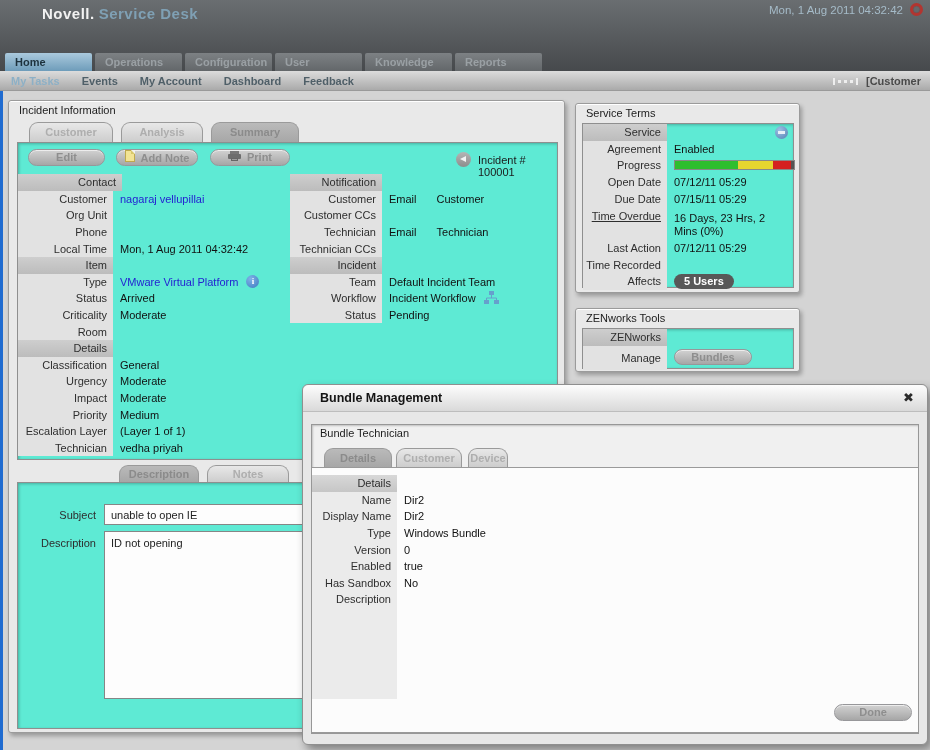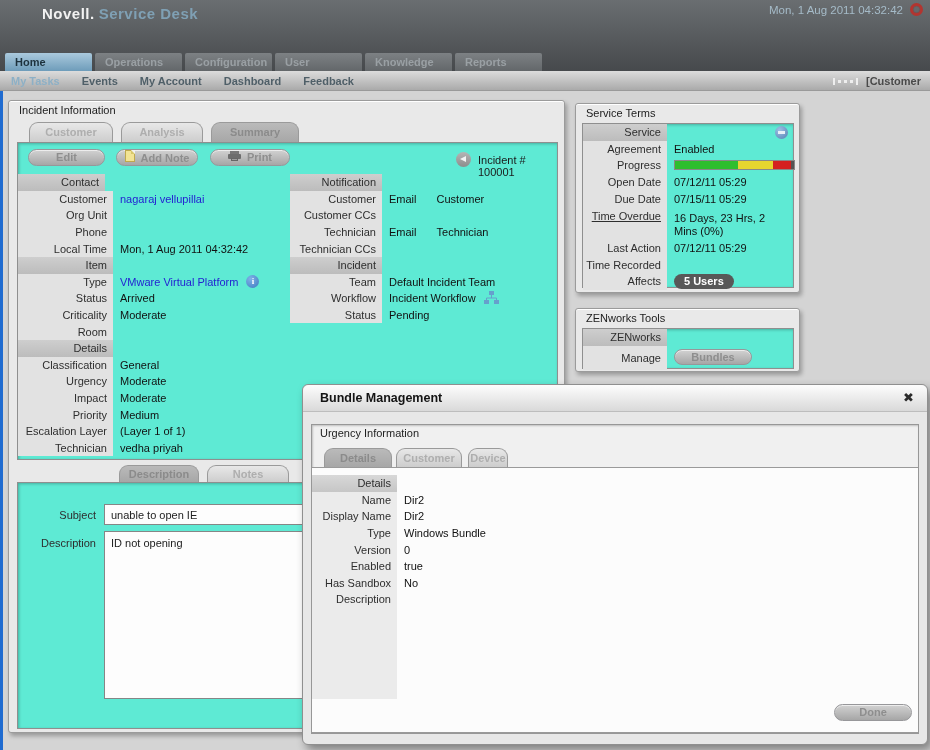--- a/index.html
+++ b/index.html
@@ -160,21 +160,21 @@
     <div class="inner" style="left:8px; top:41px; width:541px; height:318px;">
       <div class="pill" style="left:10px; top:6px; width:77px;"><span>Edit</span></div>
       <div class="pill" style="left:98px; top:6px; width:82px;"><span class="note-glyph"></span><span>Add Note</span></div>
       <div class="pill" style="left:192px; top:6px; width:80px;"><span class="print-glyph"><span class="p1"></span><span class="p2"></span><span class="p3"></span></span><span>Print</span></div>
 
       <div class="back-icon" style="left:438px; top:9px;"></div>
       <div style="position:absolute; left:460px; top:11px; color:#1a1a1a;">Incident # 100001</div>
 
       <div class="fgrid" style="left:0px; top:31px; width:268px;">
         <div class="frow hdr">
-            <div class="flabel" style="width:87px;">Contact</div>
+            <div class="flabel" style="width:104px;">Contact</div>
             <div class="fvalue"></div>
           </div>
         <div class="frow">
             <div class="flabel" style="width:95px;">Customer</div>
             <div class="fvalue link">nagaraj vellupillai</div>
           </div>
         <div class="frow">
             <div class="flabel" style="width:95px;">Org Unit</div>
             <div class="fvalue"></div>
           </div>
@@ -375,21 +375,21 @@
       </div>
     </div>
   </div>
 
   <div class="dialog">
     <div class="dlg-titlebar">
       <div class="dlg-title">Bundle Management</div>
       <div class="dlg-close">✖</div>
     </div>
     <div class="dlg-inner">
-      <div class="dlg-bi-title">Urgency Information</div>
+      <div class="dlg-bi-title">Bundle Technician</div>
       <div class="ptab active" style="left:12px; top:23px; width:68px; height:19px; line-height:18px;">Details</div>
       <div class="ptab" style="left:84px; top:23px; width:66px; height:19px; line-height:18px;">Customer</div>
       <div class="ptab" style="left:156px; top:23px; width:40px; height:19px; line-height:18px;">Device</div>
       <div class="dlg-content">
         <div class="label-extender"></div>
         <div class="fgrid" style="left:0; top:7px; width:320px;">
           <div class="frow hdr">
               <div class="flabel" style="width:85px;">Details</div>
               <div class="fvalue"></div>
             </div>

